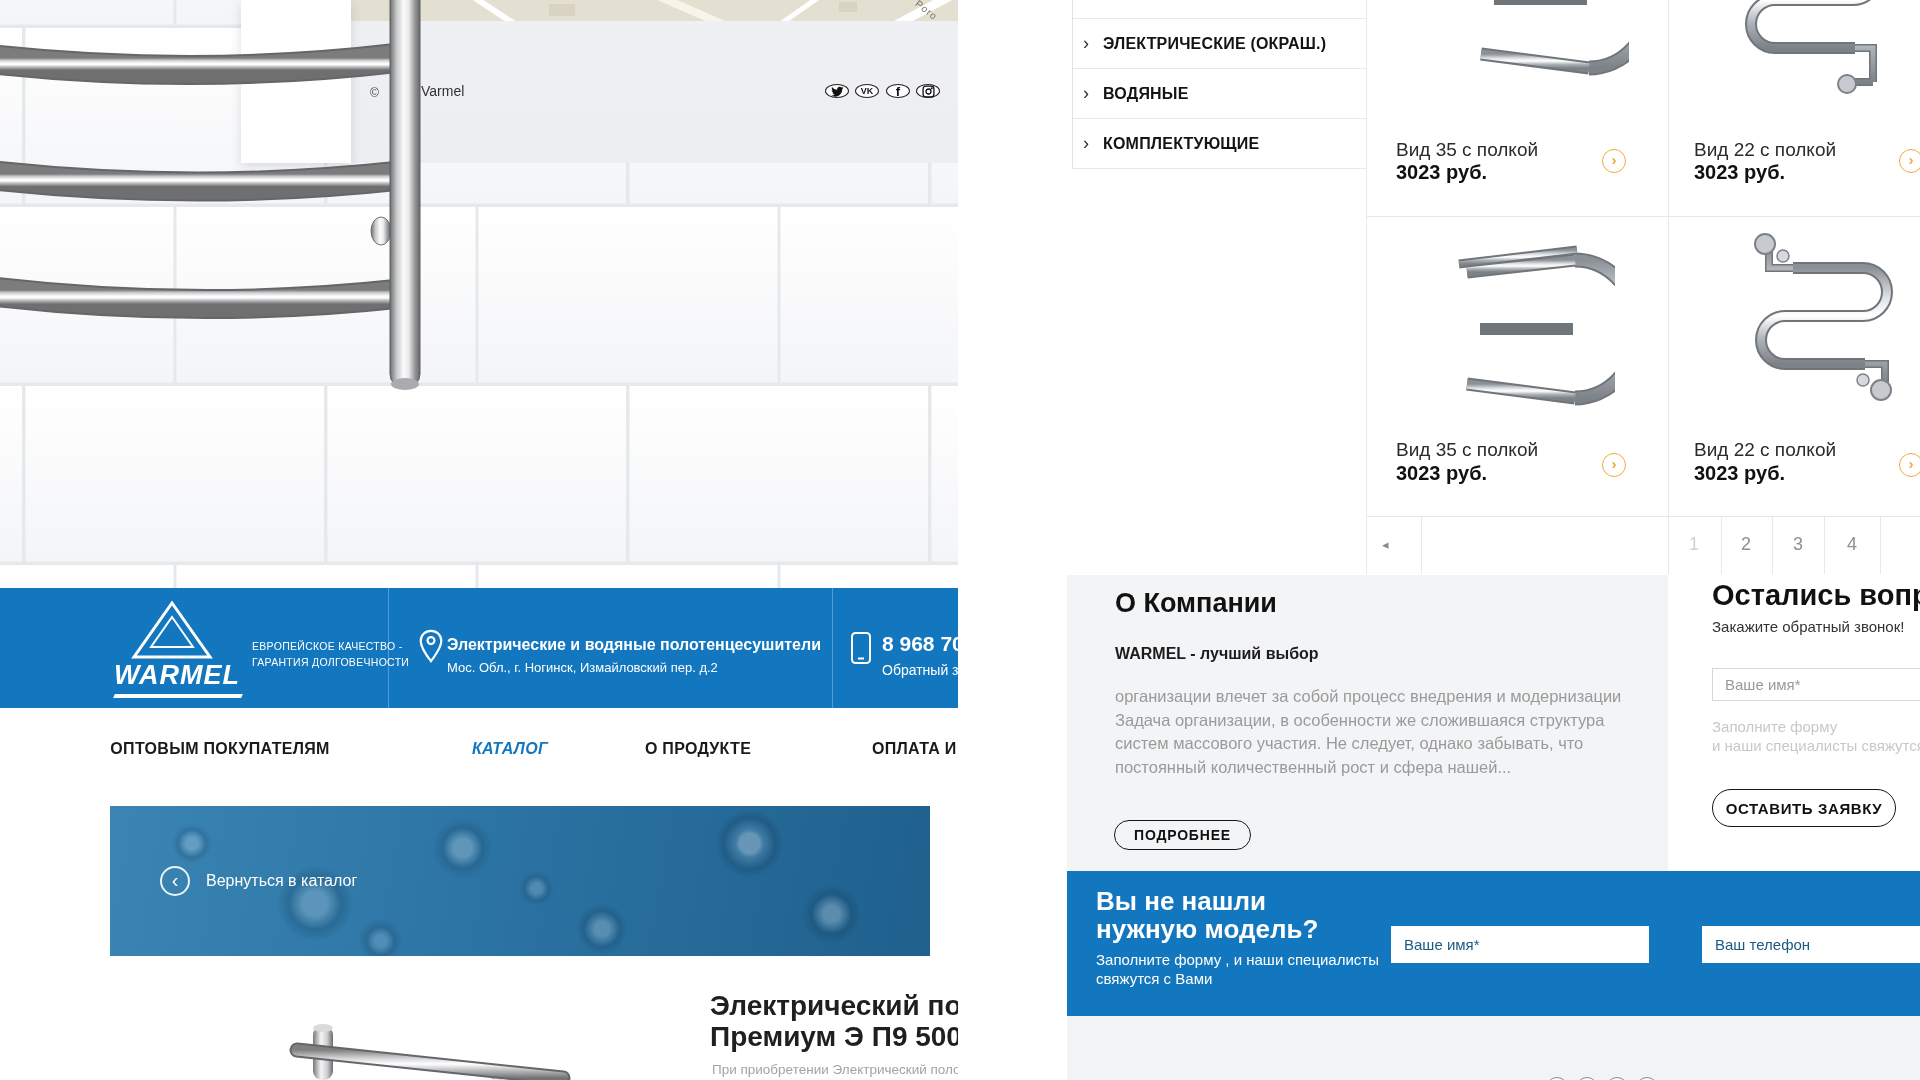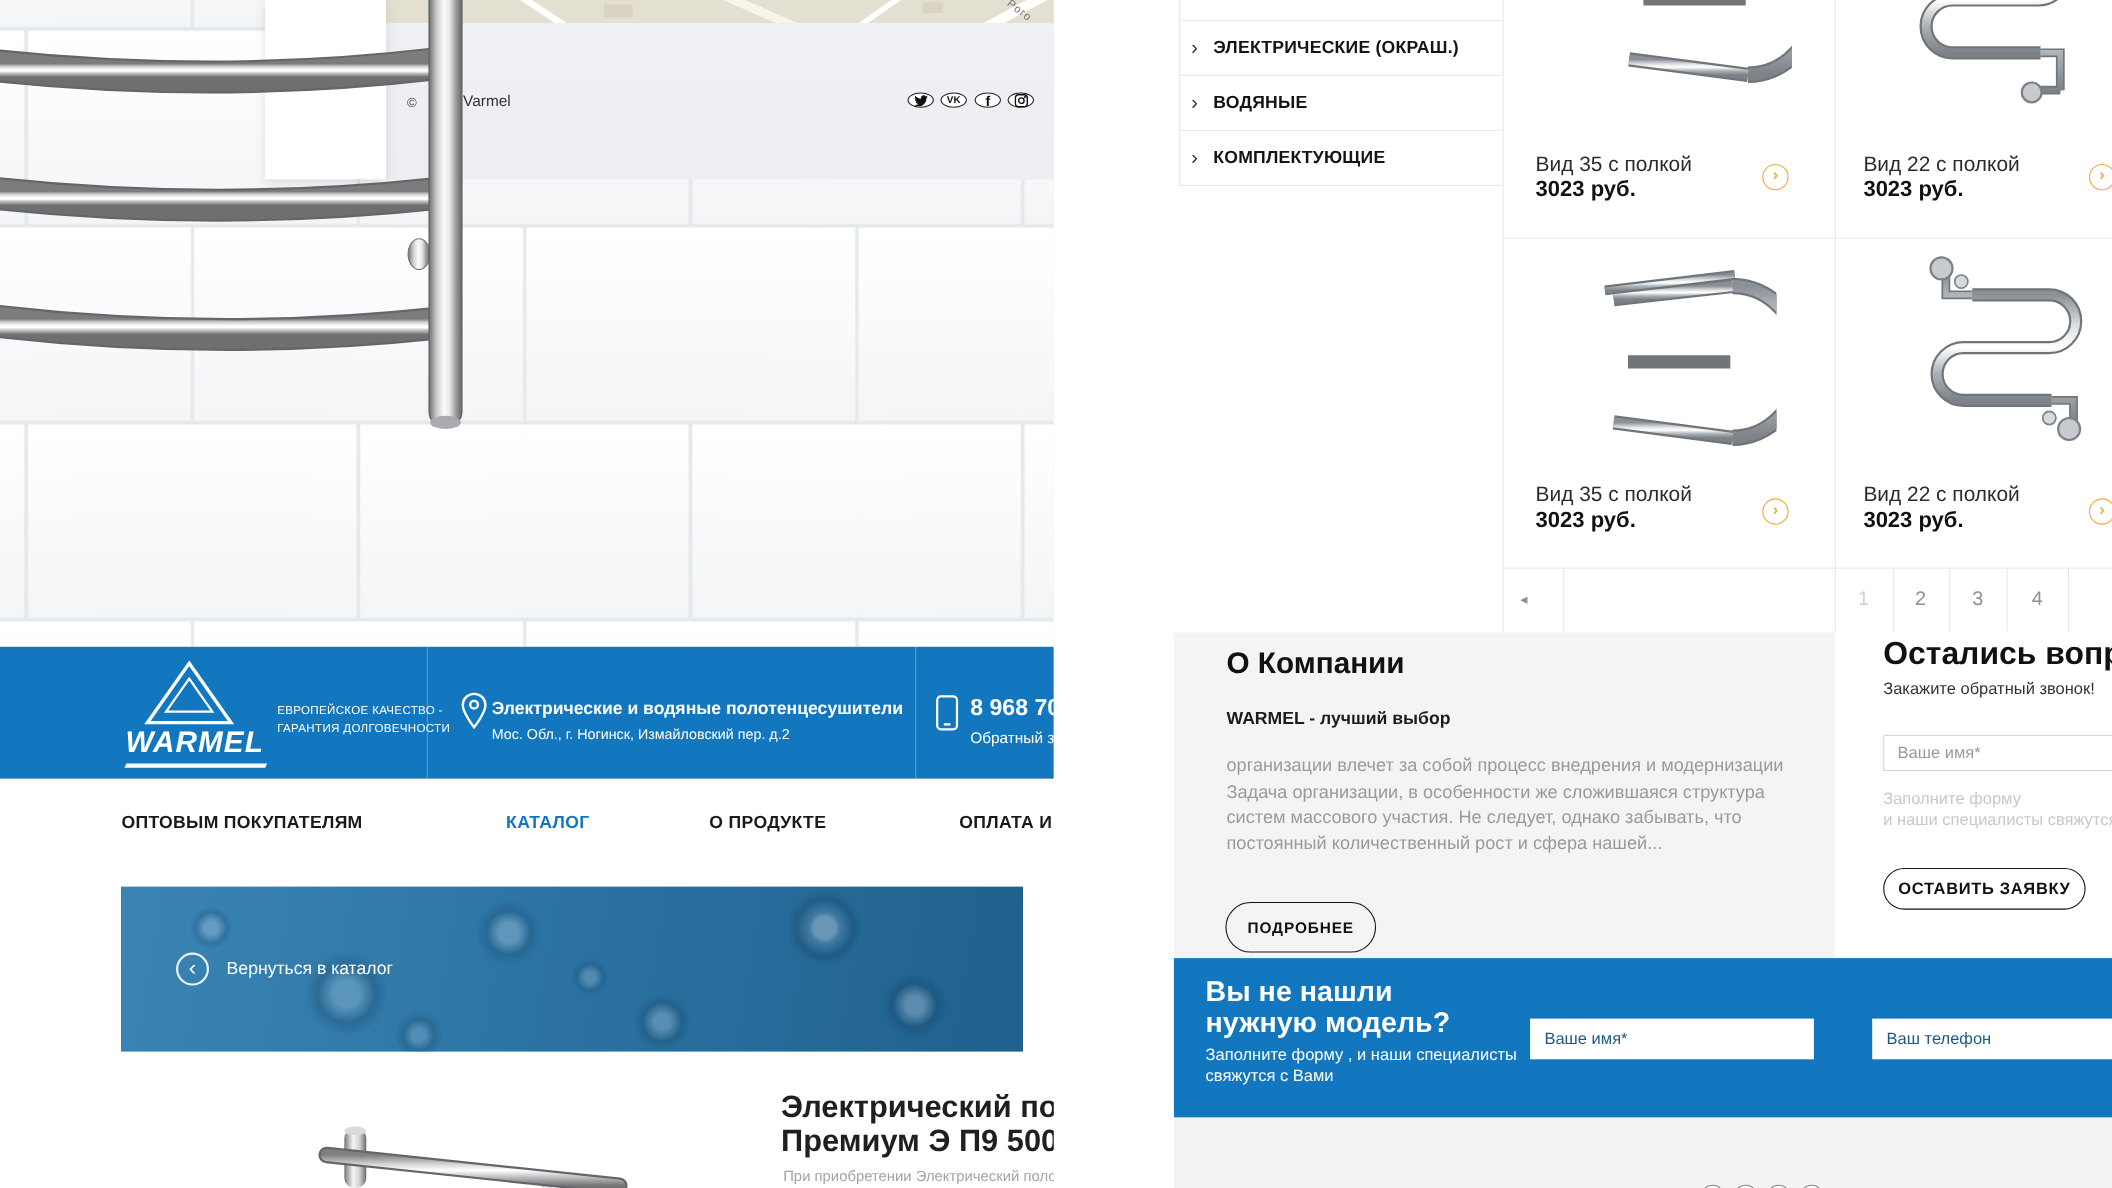--- a/index.html
+++ b/index.html
@@ -78,21 +78,21 @@
   .pg-num.current{color:#d0d0d0;cursor:default;}
   .pg-arrow{position:absolute;left:315px;top:537px;font-size:13px;color:#8a8a8a;cursor:pointer;}
 
   .about{position:absolute;left:0;top:575px;width:601px;height:296px;background:#f3f4f6;}
   .about-title{position:absolute;left:48px;top:13px;font-size:27px;font-weight:bold;color:#111;}
   .about-sub{position:absolute;left:48px;top:70px;font-size:16px;font-weight:bold;color:#1c1c1c;}
   .about-par{position:absolute;left:48px;top:110px;font-size:16.5px;line-height:23.5px;color:#9a9a9a;}
   .pill-btn{position:absolute;border:1.5px solid #151515;border-radius:23px;background:transparent;
             font-family:"Liberation Sans",sans-serif;font-weight:bold;color:#111;cursor:pointer;
             display:flex;align-items:center;justify-content:center;box-sizing:border-box;}
-  .about-btn{left:47px;top:245px;width:137px;height:46px;font-size:14px;letter-spacing:.8px;}
+  .about-btn{left:47px;top:245px;width:137px;height:30px;font-size:14px;letter-spacing:.8px;}
 
   .cb{position:absolute;left:601px;top:575px;width:252px;height:296px;background:#fff;}
   .cb-title{position:absolute;left:44px;top:4px;font-size:29px;font-weight:bold;color:#111;white-space:nowrap;}
   .cb-sub{position:absolute;left:44px;top:43px;font-size:15px;color:#333;white-space:nowrap;}
   .cb-input{position:absolute;left:44px;top:93px;width:300px;height:33px;border:1px solid #d6d6d6;
             box-sizing:border-box;padding:0 12px;font-size:15px;font-family:"Liberation Sans",sans-serif;color:#444;}
   .cb-input::placeholder{color:#9a9a9a;}
   .cb-note{position:absolute;left:44px;top:142px;font-size:15px;line-height:19px;color:#c8c8c8;white-space:nowrap;}
   .cb-btn{left:44px;top:214px;width:184px;height:38px;font-size:15px;letter-spacing:.6px;border-radius:19px;}
 
@@ -229,21 +229,21 @@
     </svg>
     <div class="phone-number">8 968 70</div>
     <div class="phone-callback">Обратный звонок</div>
 
     <div class="nav-bar">
       
       
       
     </div>
     <div class="nav-item" style="left:220px;">ОПТОВЫМ ПОКУПАТЕЛЯМ</div>
-    <div class="nav-item active" style="left:498px;">КАТАЛОГ</div>
+    <div class="nav-item active" style="left:510px;font-style:italic;">КАТАЛОГ</div>
     <div class="nav-item" style="left:698px;">О ПРОДУКТЕ</div>
     <div class="nav-item clip" style="left:872px;">ОПЛАТА И ДОСТАВКА</div>
 
     <div class="droplets">
       <div class="back-circle">‹</div>
       <div class="back-label">Вернуться в каталог</div>
     </div>
 
     <svg class="abs" style="left:285px;top:1018px;" width="290" height="62" viewBox="0 0 290 62">
       <defs>

